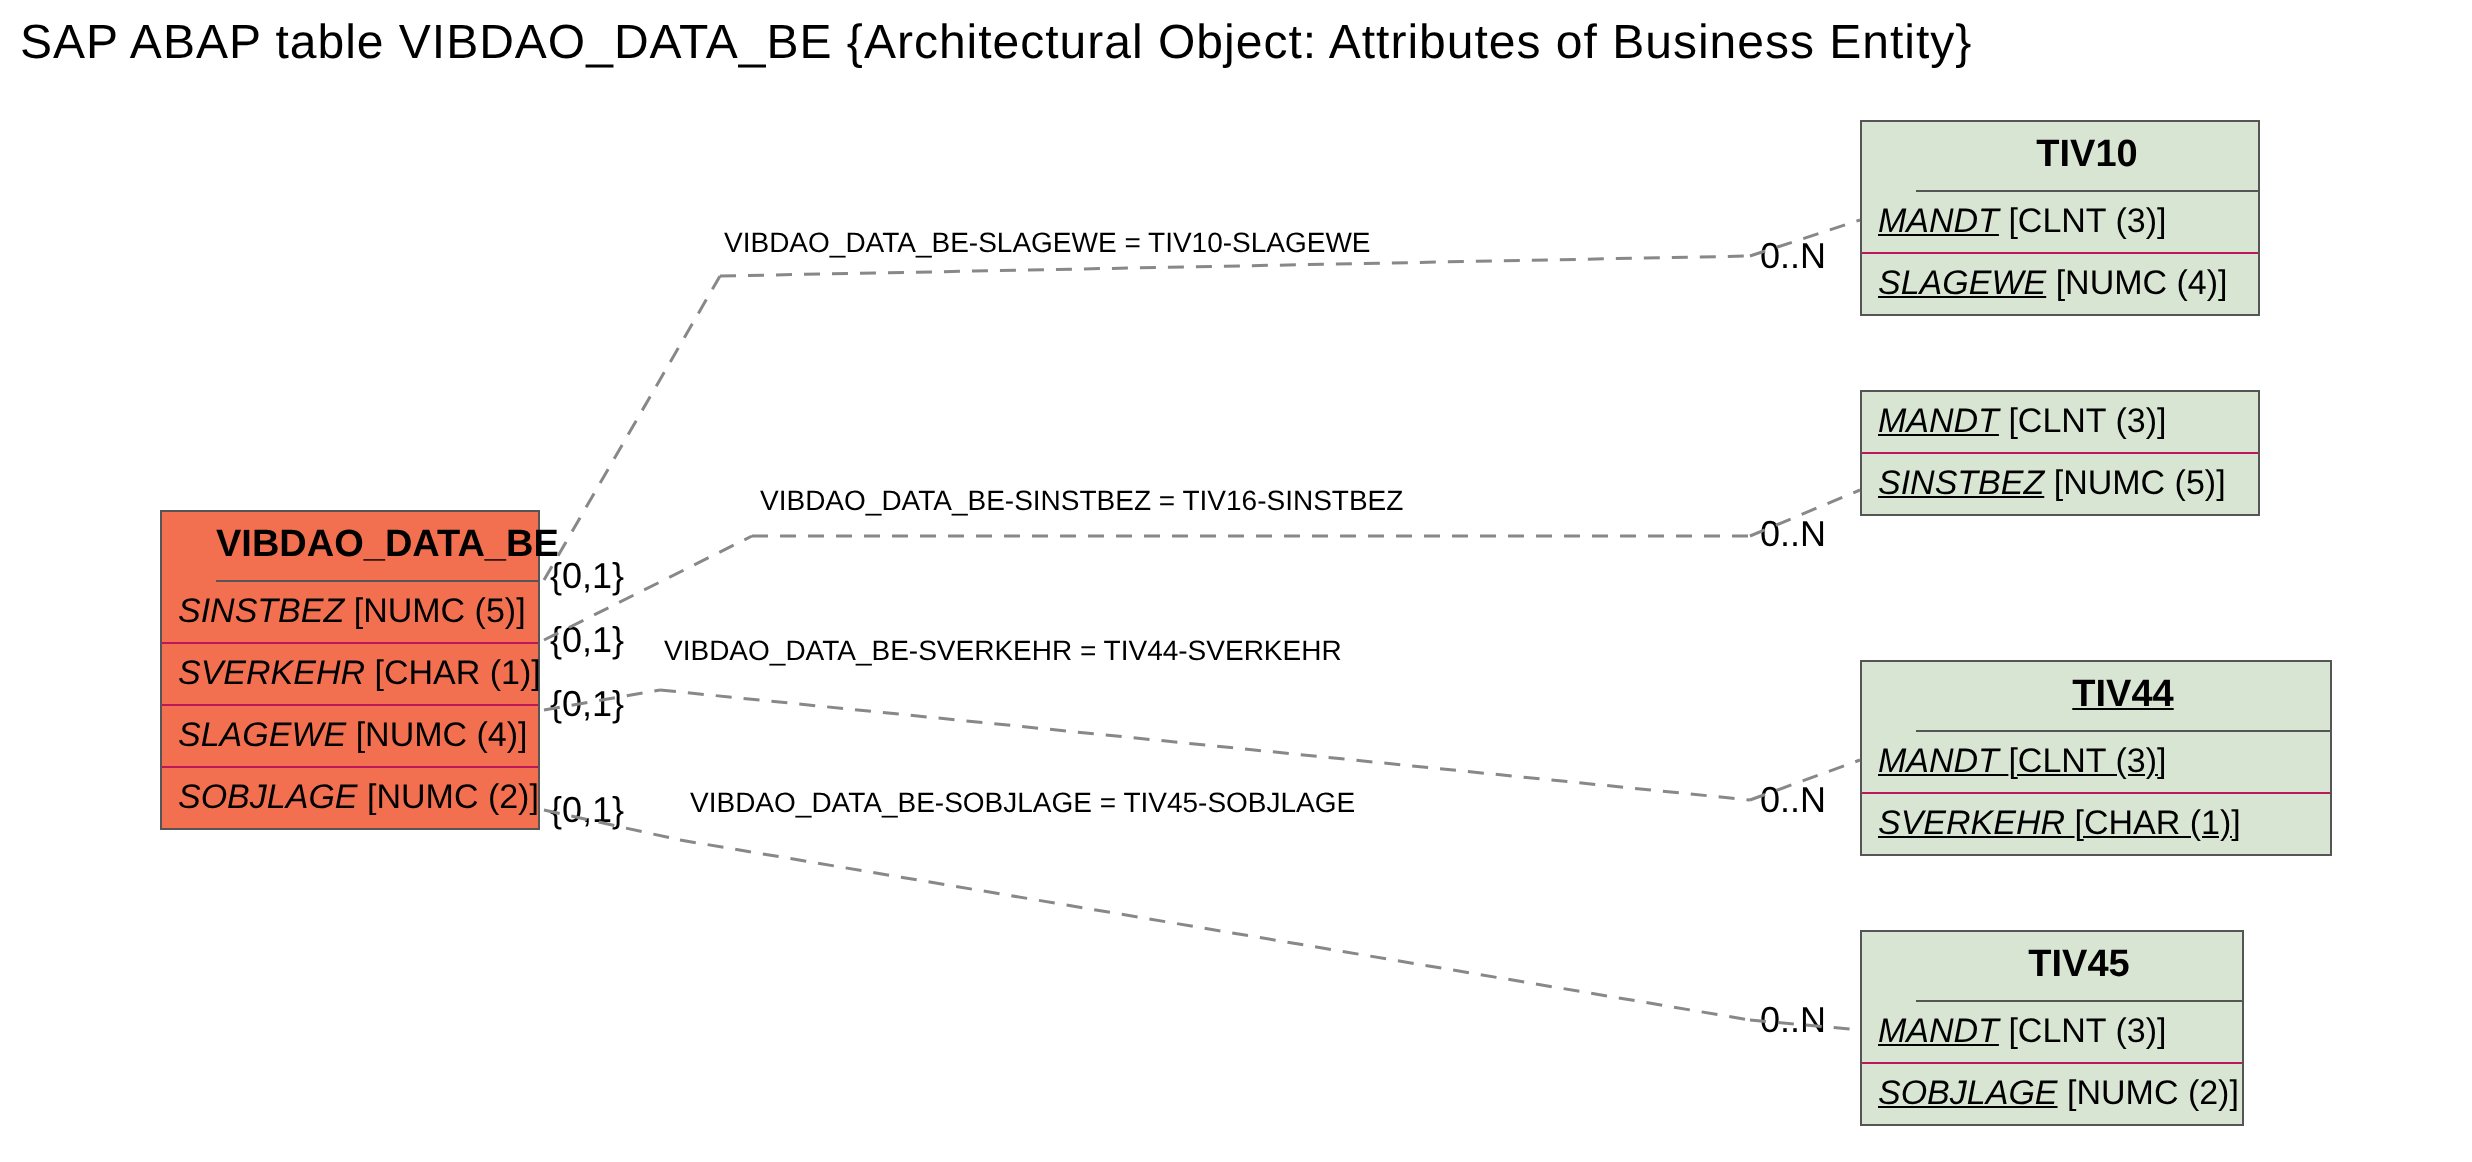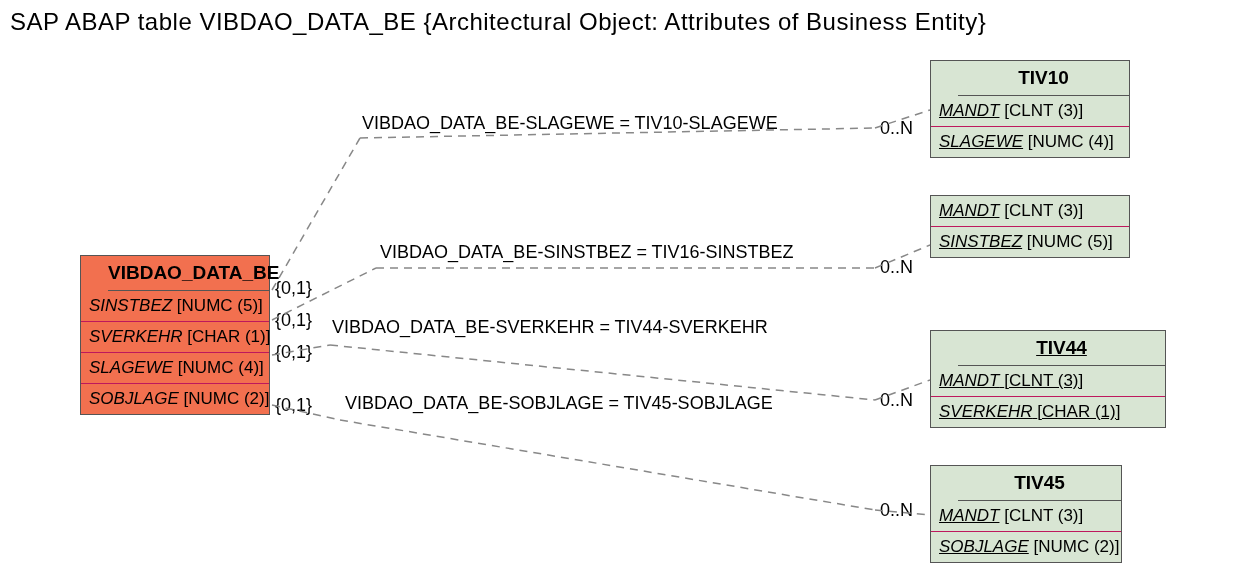--- a/index.html
+++ b/index.html
@@ -41,21 +41,21 @@
     border-bottom: 1px solid #be185d;
     padding: 5px 8px;
     font-size: 17px;
     white-space: nowrap;
   }
   .entity .row:last-child { border-bottom: none; }
   .entity .row .fld { font-style: italic; }
   .entity .row .fld.key { text-decoration: underline; }
   .rel-label {
     position: absolute;
-    font-size: 18px;
+    font-size: 14px;
     background: transparent;
     white-space: nowrap;
   }
   .card {
     position: absolute;
     font-size: 18px;
     white-space: nowrap;
   }
   svg.lines {
     position: absolute;

